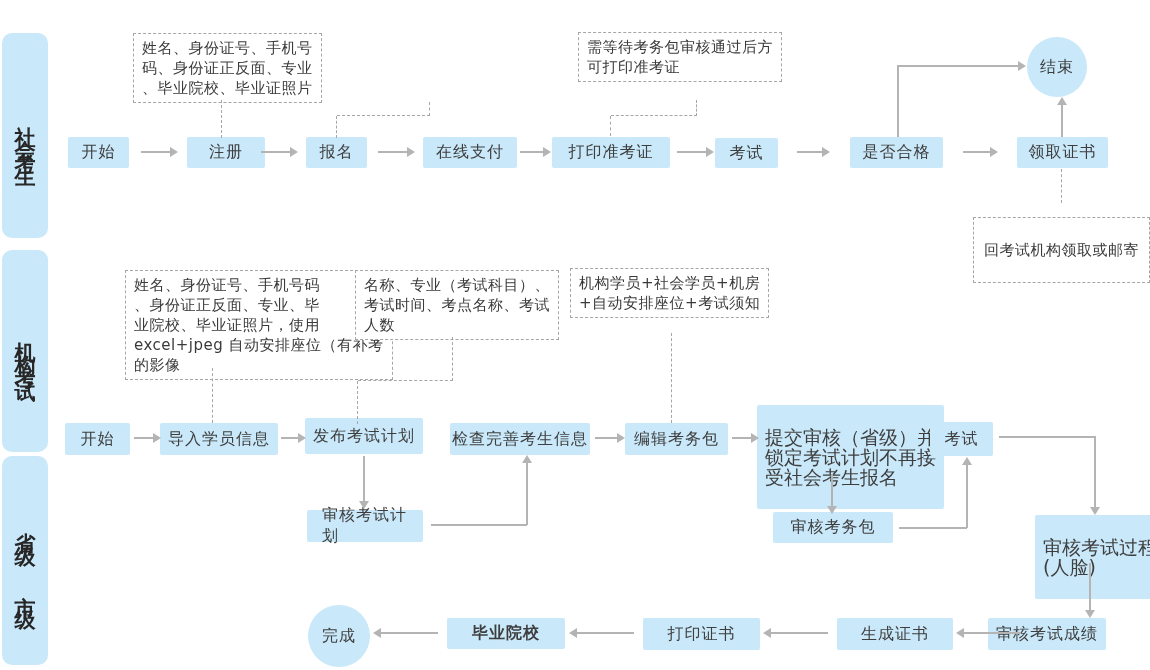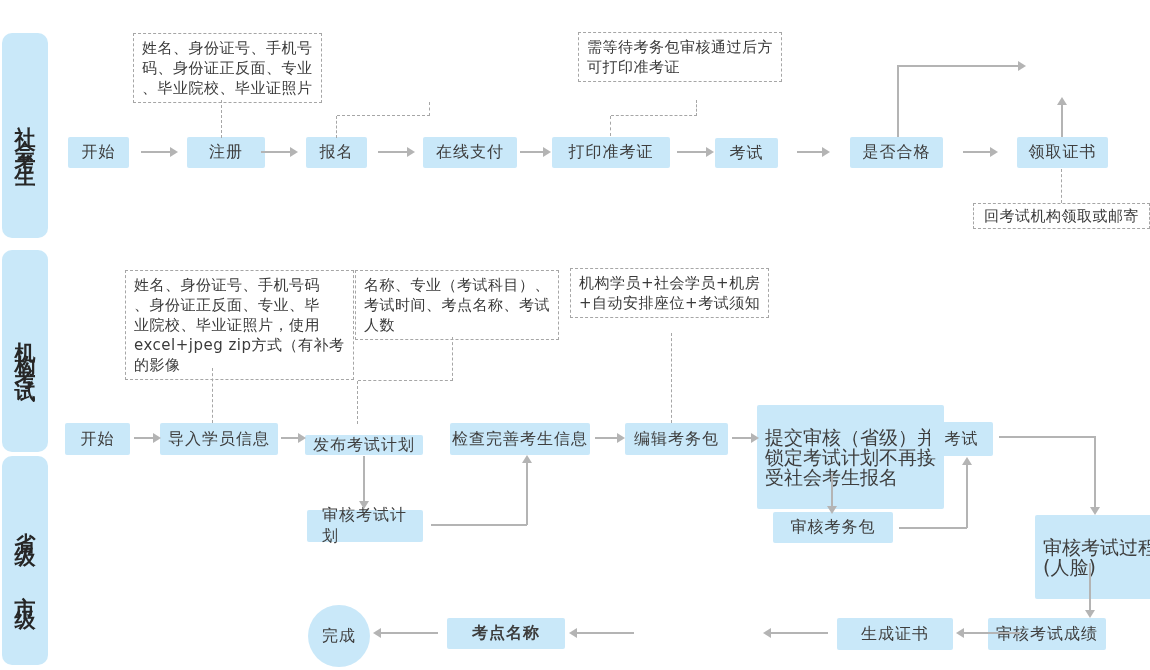--- a/index.html
+++ b/index.html
@@ -30,21 +30,21 @@
   #t-signup   { left:306px; top:137px; width:61px;  height:31px; }
   #t-pay      { left:423px; top:137px; width:94px;  height:31px; }
   #t-print    { left:552px; top:137px; width:118px; height:31px; }
   #t-exam     { left:715px; top:138px; width:63px;  height:30px; }
   #t-pass     { left:850px; top:137px; width:93px;  height:31px; }
   #t-cert     { left:1017px;top:137px; width:91px;  height:31px; }
   #t-end      { left:1027px;top:37px;  width:60px;  height:60px; }
 
   #m-start    { left:65px;  top:423px; width:65px;  height:32px; }
   #m-import   { left:160px; top:423px; width:118px; height:32px; }
-  #m-publish  { left:305px; top:435px; width:118px; height:20px; }
+  #m-publish  { left:305px; top:418px; width:118px; height:36px; }
   #m-check    { left:450px; top:423px; width:140px; height:32px; }
   #m-edit     { left:625px; top:423px; width:103px; height:32px; }
   #m-submit   { left:757px; top:405px; }
   #m-exam     { left:930px; top:422px; width:63px;  height:34px; }
 
   #b-plan-review  { left:307px; top:510px; width:116px; height:32px;padding-left:15px; }
   #b-pkg-review   { left:773px; top:512px; width:120px; height:31px; }
   #b-proc-review  { left:1035px;top:515px; }
   #b-score-review { left:988px;top:618px; width:118px; height:32px; }
   #b-gen-cert     { left:837px; top:618px; width:116px; height:32px; }
@@ -52,21 +52,21 @@
   #b-issue-cert   { left:447px; top:618px; width:118px; height:31px; }
   #b-done         { left:308px; top:605px; width:62px;  height:62px; }
 
   
   .note { position:absolute; border:1px dashed #a6a6a6; background:#fff; color:#3a3a3a;
           font-size:15px; line-height:20px; padding:4px 8px; white-space:pre-line;
           width:max-content; letter-spacing:0.5px; }
   #note-register { left:133px; top:33px; }
   #note-signup   { left:352px; top:32px; }
   #note-ticket   { left:578px; top:32px; }
-  #note-cert     { left:973px; top:203px; padding:2px 10px; }
+  #note-cert     { left:973px; top:217px; padding:22px 10px; }
   #note-import   { left:125px; top:270px; }
   #note-plan     { left:355px; top:270px; }
   #note-package  { left:570px; top:268px; }
 
   
   .ar,.al { position:absolute; height:2px; background:#b4b4b4; }
   .ar::after { content:""; position:absolute; right:-7px; top:-4px; width:0; height:0;
                border-left:8px solid #b4b4b4; border-top:5px solid transparent; border-bottom:5px solid transparent; }
   .al::after { content:""; position:absolute; left:-7px; top:-4px; width:0; height:0;
                border-right:8px solid #b4b4b4; border-top:5px solid transparent; border-bottom:5px solid transparent; }
@@ -140,50 +140,52 @@
   </div>
 
   <div class="node" id="t-start">开始</div>
   <div class="node" id="t-register">注册</div>
   <div class="node" id="t-signup">报名</div>
   <div class="node" id="t-pay">在线支付</div>
   <div class="node" id="t-print">打印准考证</div>
   <div class="node" id="t-exam">考试</div>
   <div class="node" id="t-pass">是否合格</div>
   <div class="node" id="t-cert">领取证书</div>
+  <div class="node circle" id="t-end">结束</div>
 
   <div class="node" id="m-start">开始</div>
   <div class="node" id="m-import">导入学员信息</div>
   <div class="node" id="m-publish">发布考试计划</div>
   <div class="node" id="m-check">检查完善考生信息</div>
   <div class="node" id="m-edit">编辑考务包</div>
   <div class="node multiline" id="m-submit">提交审核（省级）并
 锁定考试计划不再接
 受社会考生报名</div>
   <div class="node" id="m-exam">考试</div>
 
   <div class="node" id="b-plan-review">审核考试计划</div>
   <div class="node" id="b-pkg-review">审核考务包</div>
   <div class="node multiline" id="b-proc-review">审核考试过程
 (人脸)</div>
   <div class="node" id="b-score-review">审核考试成绩</div>
   <div class="node" id="b-gen-cert">生成证书</div>
-  <div class="node bold" id="b-issue-cert">考点名称</div>
+  <div class="node" id="b-print-cert">打印证书</div>
+  <div class="node bold" id="b-issue-cert">毕业院校</div>
   <div class="node circle" id="b-done">完成</div>
 
   <div class="note" id="note-register">姓名、身份证号、手机号
 码、身份证正反面、专业
 、毕业院校、毕业证照片</div>
   <div class="note" id="note-ticket">需等待考务包审核通过后方
 可打印准考证</div>
   <div class="note" id="note-cert">回考试机构领取或邮寄</div>
   <div class="note" id="note-import">姓名、身份证号、手机号码
 、身份证正反面、专业、毕
 业院校、毕业证照片，使用
-excel+jpeg zip方式（有补考
+excel+jpeg 自动安排座位（有补考
 的影像</div>
   <div class="note" id="note-plan">名称、专业（考试科目）、
 考试时间、考点名称、考试
 人数</div>
   <div class="note" id="note-package">机构学员+社会学员+机房
 +自动安排座位+考试须知</div>
 
   <div class="ar" id="a1"></div>
   <div class="ar" id="a2"></div>
   <div class="ar" id="a3"></div>

